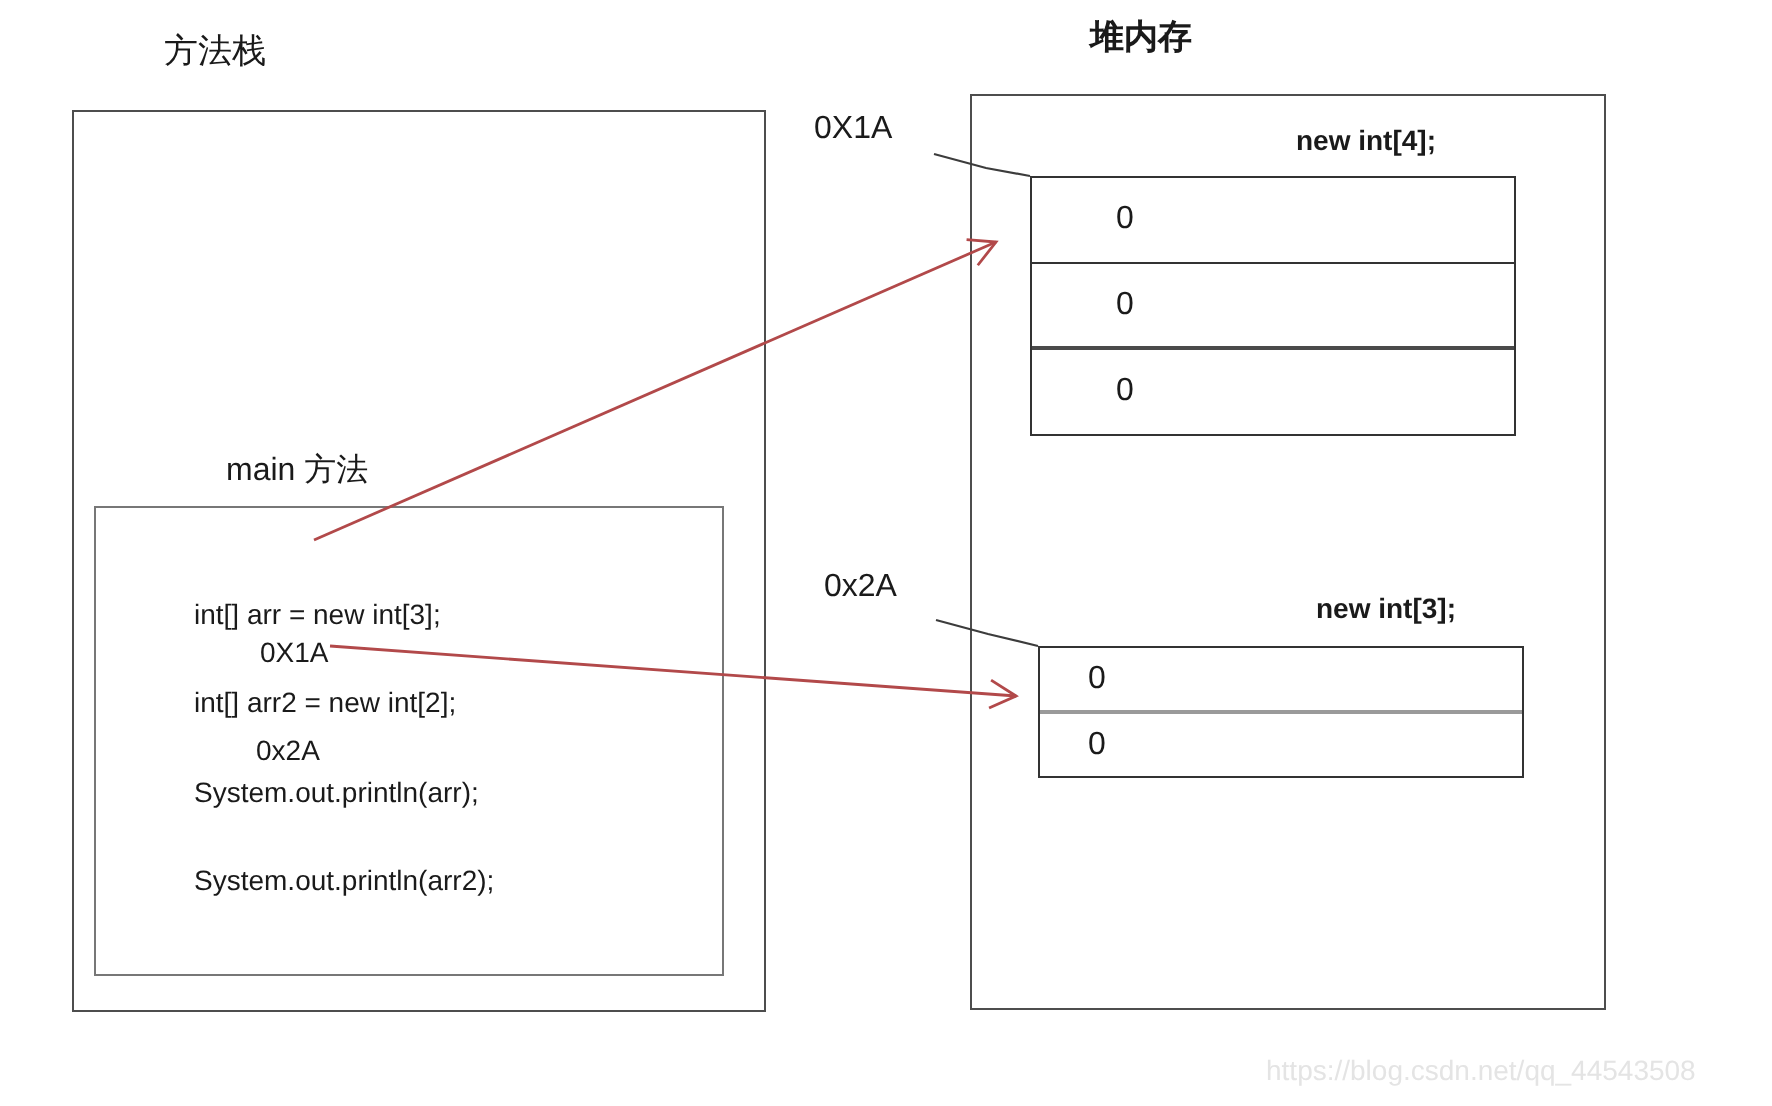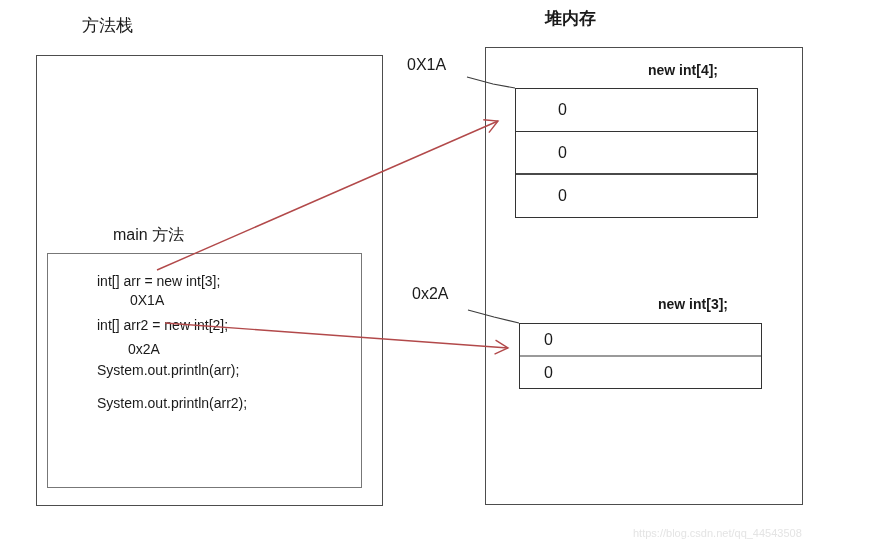--- a/index.html
+++ b/index.html
@@ -17,52 +17,52 @@
     color:#1a1a1a;
   }
   .box{position:absolute;background:#ffffff;box-sizing:border-box;}
   .stack-box{left:36px;top:55px;width:347px;height:451px;border:1px solid var(--border-dark);}
   .frame-box{left:47px;top:253px;width:315px;height:235px;border:1px solid var(--border-mid);}
   .heap-box{left:485px;top:47px;width:318px;height:458px;border:1px solid var(--border-dark);}
   .section-title{position:absolute;font-size:17px;white-space:nowrap;text-align:right;}
   .frame-title{position:absolute;font-size:16px;white-space:nowrap;}
   .pointer-label{position:absolute;font-size:16px;white-space:nowrap;}
   .array-label{position:absolute;font-size:14px;font-weight:600;white-space:nowrap;}
-  .code-line{position:absolute;font-size:14px;line-height:18px;white-space:nowrap;}
+  .code-line{position:absolute;font-size:14px;line-height:18px;white-space:nowrap;margin-top:26px;}
   .array-box{position:absolute;border:1px solid #333333;background:#ffffff;box-sizing:border-box;display:flex;flex-direction:column;}
   .array1{left:515px;top:88px;width:243px;height:130px;}
   .array2{left:519px;top:323px;width:243px;height:66px;}
   .cell{flex:1;display:flex;align-items:center;font-size:16px;box-sizing:border-box;}
   .array1 .cell{padding-left:42px;}
   .array2 .cell{padding-left:24px;}
   .array1 .cell:nth-child(1){border-bottom:1px solid #333333;}
   .array1 .cell:nth-child(2){border-bottom:2px solid #4a4a4a;}
   .array2 .cell:nth-child(1){border-bottom:2px solid #9a9a9a;}
   .overlay{position:absolute;left:0;top:0;width:886px;height:553px;pointer-events:none;}
   .arrow-red{stroke:var(--arrow-color);fill:none;}
   .connector{stroke:var(--connector-color);fill:none;}
-  .watermark{position:absolute;left:633px;top:527px;font-size:11px;color:var(--watermark-color);white-space:nowrap;}
+  .watermark{position:absolute;left:633px;top:527px;font-size:14px;color:var(--watermark-color);white-space:nowrap;}
 </style>
 </head>
 <body>
 
 <div class="section-title" style="left:82px;top:14px;">方法栈</div>
 <div class="section-title" style="left:545px;top:7px;font-weight:bold;">堆内存</div>
 
 <div class="box stack-box"></div>
 
 <div class="frame-title" style="left:93px;top:225px;margin-left:20px;">main 方法</div>
 <div class="box frame-box"></div>
 
 <div class="code-line" style="left:97px;top:272px;">int[] arr = new int[3];</div>
 <div class="code-line" style="left:130px;top:291px;">0X1A</div>
 <div class="code-line" style="left:97px;top:316px;">int[] arr2 = new int[2];</div>
 <div class="code-line" style="left:128px;top:340px;">0x2A</div>
 <div class="code-line" style="left:97px;top:361px;">System.out.println(arr);</div>
-<div class="code-line" style="left:97px;top:394px;">System.out.println(arr2);</div>
+<div class="code-line" style="left:97px;top:405px;">System.out.println(arr2);</div>
 
 <div class="box heap-box"></div>
 
 <div class="pointer-label" style="left:407px;top:56px;">0X1A</div>
 <div class="pointer-label" style="left:412px;top:285px;">0x2A</div>
 
 <div class="array-label" style="left:648px;top:62px;">new int[4];</div>
 <div class="array-label" style="left:658px;top:296px;">new int[3];</div>
 
 <div class="array-box array1">

